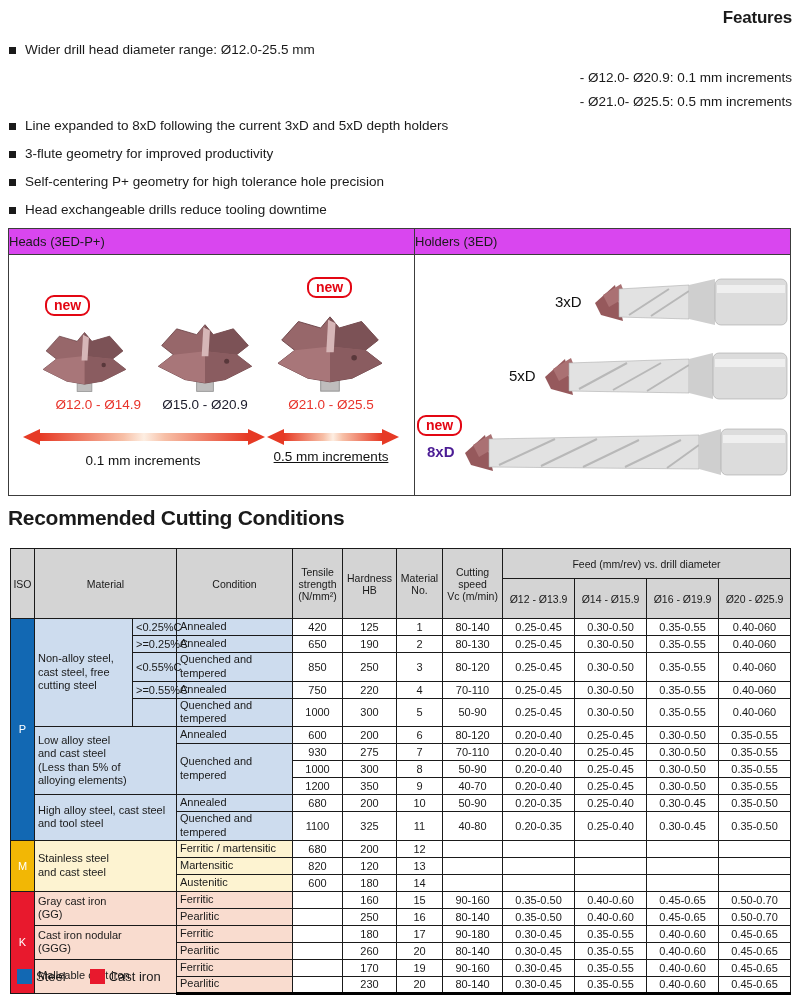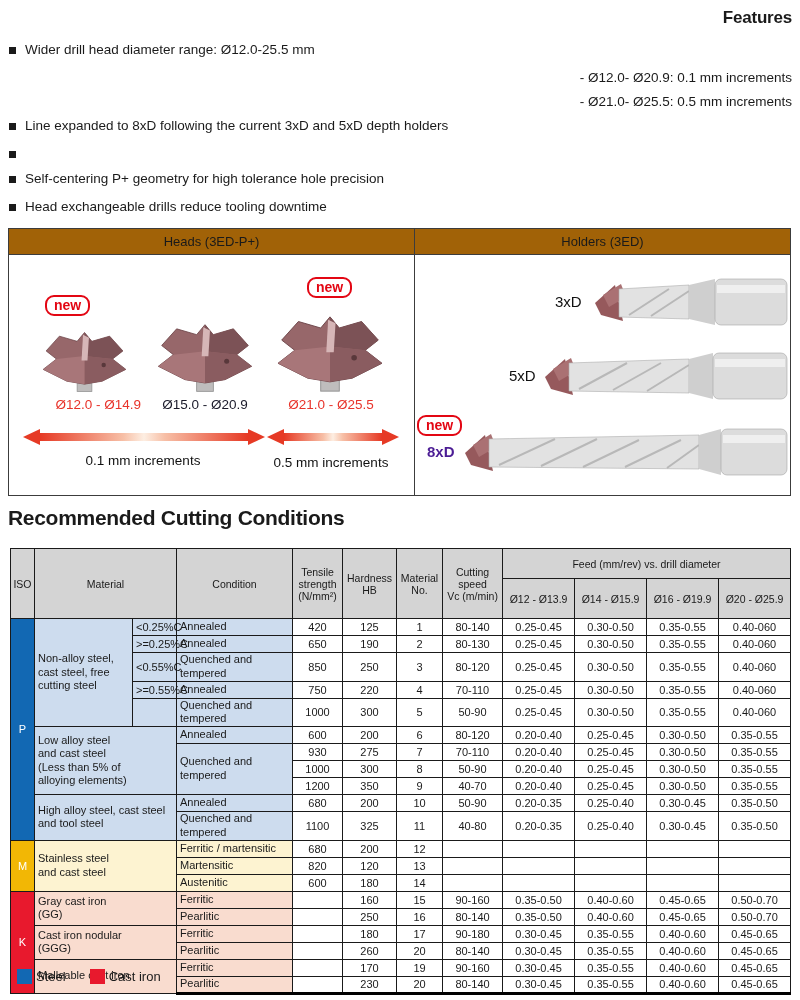--- a/index.html
+++ b/index.html
@@ -11,21 +11,21 @@
   .features h1 { font-size:17px; font-weight:bold; margin-bottom:14px; letter-spacing:-0.2px; }
   .feat { display:flex; align-items:flex-start; font-size:13.5px; margin-bottom:13px; }
   .sq { display:inline-block; width:7px; height:7px; background:#1a1a1a; margin:5px 9px 0 1px; flex:none; }
   .subfeat { font-size:13.5px; margin:0 0 9px 22px; }
 
   
   .figure { position:absolute; left:8px; top:228px; width:783px; height:268px; border:1px solid #3c3c3c; display:flex; }
   .fig-col { position:relative; }
   .fig-col.left { width:406px; border-right:1px solid #3c3c3c; }
   .fig-col.right { flex:1; }
-  .fig-head { height:26px; background:#a16207; border-bottom:1px solid #3c3c3c; text-align:center; font-size:13px; line-height:26px; }
+  .fig-head { height:26px; background:#d946ef; border-bottom:1px solid #3c3c3c; font-size:13px; line-height:26px; }
   .fig-body { position:relative; height:240px; background:#fff; }
 
   .new-badge { position:absolute; display:inline-block; border:2px solid #e30613; border-radius:9px; background:#fff; color:#e30613; font-weight:bold; font-size:14px; line-height:17px; padding:0 7px; }
   .head-label { position:absolute; font-size:13.5px; text-align:center; }
   .head-label.red { color:#e8332a; }
   .head-label.dark { color:#1a1a2a; }
   .inc-label { position:absolute; font-size:13.5px; text-align:center; color:#111; }
   .head-img { position:absolute; }
 
   .arrow { position:absolute; display:flex; align-items:center; height:16px; }
@@ -76,20 +76,21 @@
         <span>Wider drill head diameter range: Ø12.0-25.5 mm</span>
       </div>
     <div class="subfeat">- Ø12.0- Ø20.9: 0.1 mm increments</div>
     <div class="subfeat">- Ø21.0- Ø25.5: 0.5 mm increments</div>
     <div class="feat">
         <span class="sq"></span>
         <span>Line expanded to 8xD following the current 3xD and 5xD depth holders</span>
       </div>
     <div class="feat">
         <span class="sq"></span>
+        <span>3-flute geometry for improved productivity</span>
       </div>
     <div class="feat">
         <span class="sq"></span>
         <span>Self-centering P+ geometry for high tolerance hole precision</span>
       </div>
     <div class="feat">
         <span class="sq"></span>
         <span>Head exchangeable drills reduce tooling downtime</span>
       </div>
   </div>
@@ -139,21 +140,21 @@
             <span class="abar"></span>
             <span class="ah r"></span>
           </div>
         <div class="arrow" style="left:258px; top:174px; width:132px;">
             <span class="ah l"></span>
             <span class="abar"></span>
             <span class="ah r"></span>
           </div>
 
         <span class="inc-label" style="left:44px;  top:198px; width:180px;">0.1 mm increments</span>
-        <span class="inc-label" style="left:244px; top:200px; width:156px;">0.5 mm increments</span>
+        <span class="inc-label" style="left:244px; top:194px; width:156px;text-decoration:underline;">0.5 mm increments</span>
       </div>
     </div>
 
     <div class="fig-col right">
       <div class="fig-head">Holders (3ED)</div>
       <div class="fig-body">
 
         <span class="holder-label" style="left:140px; top:38px;">3xD</span>
         <svg class="holder-img" style="left:178px; top:20px;" width="196" height="56" viewBox="0 0 196 56">
           <polygon points="2,28 22,10 30,46 8,40" fill="#96595c"></polygon>

